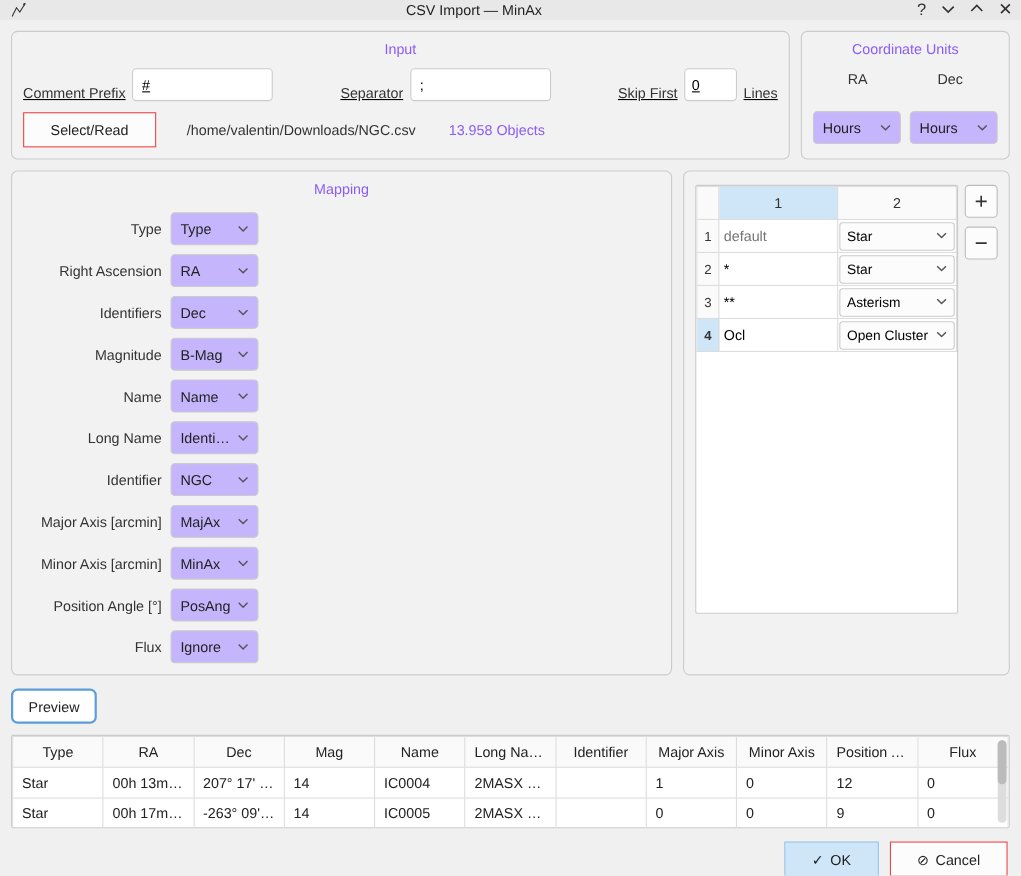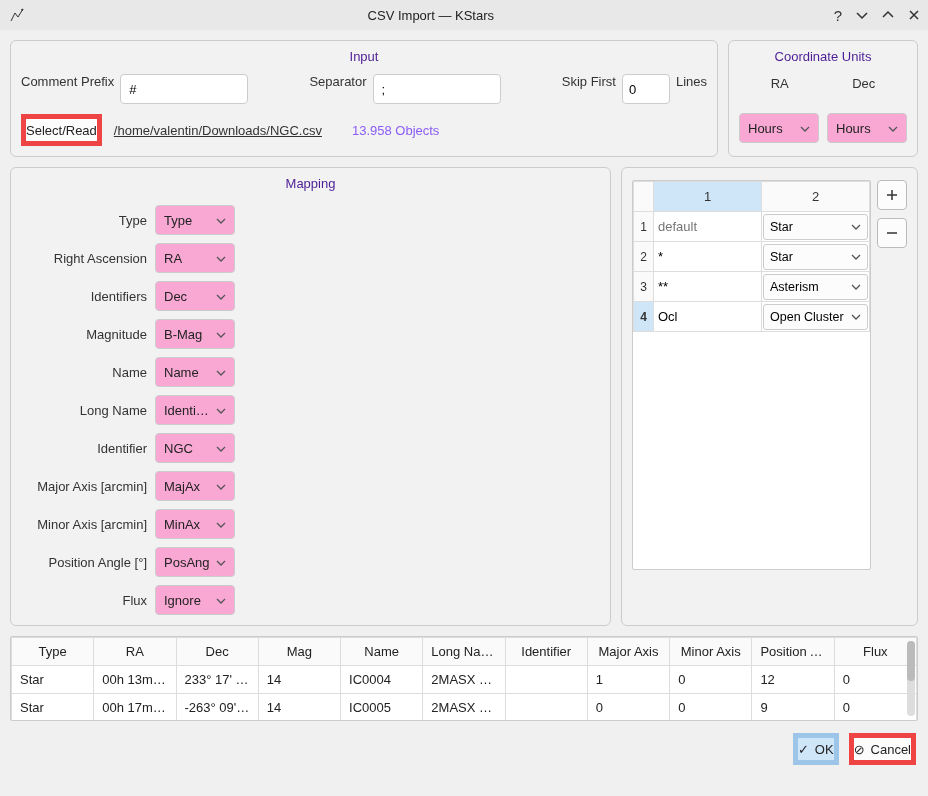--- a/index.html
+++ b/index.html
@@ -9,47 +9,47 @@
     .titlebar-icon { width: 20px; height: 18px; display:flex; align-items:center; justify-content:center;}
     .titlebar-title { flex: 1; text-align: center; color: #222; font-size: 13px; }
     .titlebar-controls { display: flex; gap: 14px; color: #333; }
     .titlebar-btn { cursor: pointer; font-size: 15px; color:#333; }
     
     .content { padding: 10px; display: flex; flex-direction: column; gap: 10px; flex:1;}
     
     .row-top { display: flex; gap: 10px; }
     
     .groupbox { border: 1px solid #ccc; border-radius: 6px; background: #f2f2f2; padding: 8px 10px 10px 10px; position: relative; }
-    .groupbox-title { text-align: center; color: #4c1d95; padding-bottom: 6px; font-size: 13px; }
+    .groupbox-title { text-align: center; color: #8b5cf6; padding-bottom: 6px; font-size: 13px; }
     
     .input-box { flex: 1; }
     .coord-box { width: 190px; }
     
-    .input-row1 { display: flex; align-items: flex-start; gap: 6px; margin-top: 4px; }
+    .input-row1 { display: flex; align-items: flex-end; gap: 6px; margin-top: 4px; text-decoration: underline; }
     .input-row2 { display: flex; align-items: center; gap: 6px; margin-top: 10px; }
     
     .label { color: #333; }
     input[type="text"].field { border: 1px solid #ccc; border-radius: 4px; background: #fff; padding: 6px 8px; height: 30px; }
     .field-prefix { width: 128px; }
     .field-sep { width: 128px; }
     .spinbox { display: flex; align-items: center; border: 1px solid #ccc; border-radius: 4px; background: #fff; height: 30px; width: 48px; padding-left:6px;}
     .spin-value { flex: 1; border: none; background: none; outline: none; }
     .spin-btns { display: flex; flex-direction: column; border-left:1px solid #eee;}
     .spin-btn { font-size: 8px; padding: 0 3px; line-height: 12px; cursor: pointer; color: #555;}
     
-    .button { border: 5px solid #ef4444; border-radius: 0; background: #fcfcfc; padding: 7px 0; cursor: pointer; color: #222; height:32px; display:inline-flex; align-items:center; gap:6px;}
+    .button { border: 1px solid #ef4444; border-radius: 0; background: #fcfcfc; padding: 7px 24px; cursor: pointer; color: #222; height:32px; display:inline-flex; align-items:center; gap:6px;}
     .button.accent { background: #cfe6f9; border-color:#9cc5e8;}
     
-    .path-text { color: #333; margin-left: 6px; text-decoration: underline; }
+    .path-text { color: #333; margin-left: 22px; }
     .objects-text { color: #8b5cf6; margin-left: 24px; }
     
     .coord-labels { display: flex; justify-content: space-around; margin-top: 6px; margin-bottom: 6px; }
     .coord-selects { display: flex; gap: 8px; margin-top: 22px;}
     
-    .combobox { border: 1px solid #ccc; border-radius: 4px; background: #f9a8d4; height: 30px; display: flex; align-items: center; padding: 0 8px; cursor: pointer; position: relative; min-width: 80px;}
+    .combobox { border: 1px solid #ccc; border-radius: 4px; background: #c4b5fd; height: 30px; display: flex; align-items: center; padding: 0 8px; cursor: pointer; position: relative; min-width: 80px;}
     .combobox-text { flex: 1; color: #222; overflow: hidden; text-overflow: ellipsis; white-space: nowrap; }
     .combobox-arrow { color: #555; font-size: 10px; margin-left: 4px;}
     
     .row-mid { display: flex; gap: 10px; }
     .mapping-box { flex: 1; }
     .typemap-box { width: 297px; }
     
     .mapping-grid { display: grid; grid-template-columns: 126px 80px; gap: 8px 8px; align-items: center; margin-top: 8px; }
     .mapping-label { text-align: right; color: #333; }
     
@@ -85,21 +85,21 @@
   </style>
 </head>
 <body>
 
 <div class="titlebar">
   <div class="titlebar-icon">
     <svg width="18" height="16" viewBox="0 0 18 16">
         <path d="M2 14 L6 6 L9 10 L14 2 M14 2 L12 3 M14 2 L13 4" stroke="#333" stroke-width="1" fill="none"></path>
       </svg>
   </div>
-  <div class="titlebar-title">CSV Import — KStars</div>
+  <div class="titlebar-title">CSV Import — MinAx</div>
   <div class="titlebar-controls">
     <span class="titlebar-btn">?</span>
     <span class="titlebar-btn"><svg width="12" height="12" viewBox="0 0 12 12">
           <path d="M1 4 L6 9 L11 4" stroke="#333" stroke-width="1.5" fill="none"></path>
         </svg></span>
     <span class="titlebar-btn"><svg width="12" height="12" viewBox="0 0 12 12">
           <path d="M1 8 L6 3 L11 8" stroke="#333" stroke-width="1.5" fill="none"></path>
         </svg></span>
     <span class="titlebar-btn"><svg width="12" height="12" viewBox="0 0 12 12">
           <path d="M2 2 L10 10 M10 2 L2 10" stroke="#333" stroke-width="1.5"></path>
@@ -316,20 +316,25 @@
           <div class="sq-btn">
             <svg width="12" height="12" viewBox="0 0 12 12">
                 <path d="M1 6 L11 6" stroke="#333" stroke-width="1.5"></path>
               </svg>
           </div>
         </div>
       </div>
     </div>
   </div>
 
+  <div class="preview-btn-row">
+    <button class="button preview-btn">
+        <span>Preview</span>
+      </button>
+  </div>
 
   <div class="preview-table-wrap">
     <table class="pv-table">
       <thead>
           <tr id="pv-head">
             <th>Type</th>
             <th>RA</th>
             <th>Dec</th>
             <th>Mag</th>
             <th>Name</th>
@@ -338,21 +343,21 @@
             <th>Major Axis</th>
             <th>Minor Axis</th>
             <th>Position Ang</th>
             <th>Flux</th>
           </tr>
         </thead>
       <tbody id="pv-body">
           <tr>
             <td>Star</td>
             <td>00h 13m …</td>
-            <td>233° 17' …</td>
+            <td>207° 17' …</td>
             <td>14</td>
             <td>IC0004</td>
             <td>2MASX …</td>
             <td></td>
             <td>1</td>
             <td>0</td>
             <td>12</td>
             <td>0</td>
           </tr>
           <tr>

